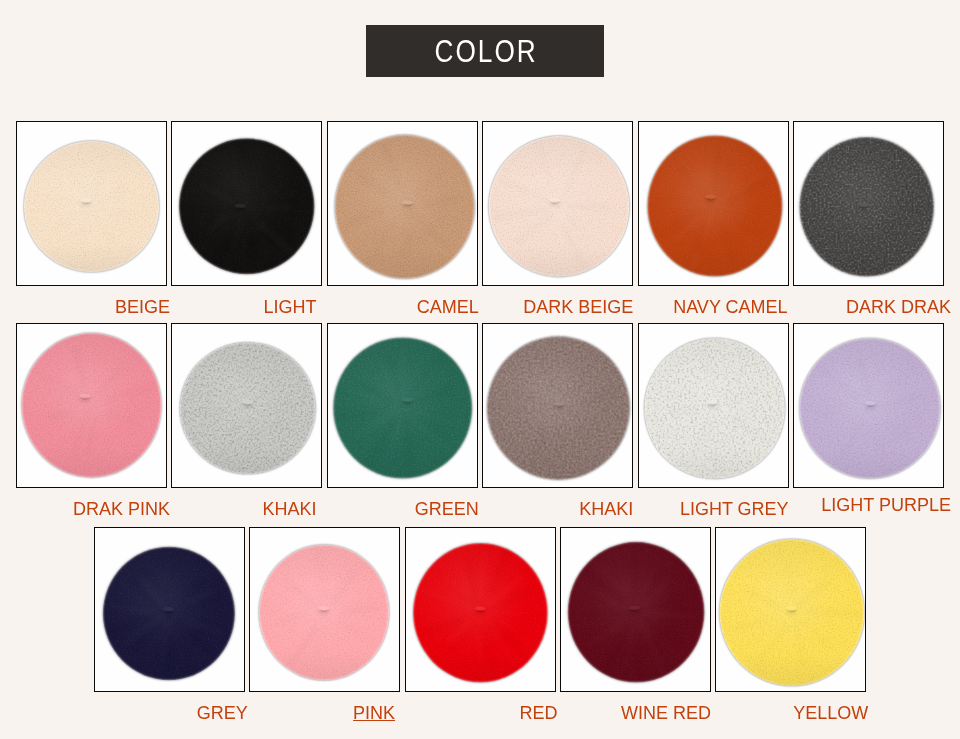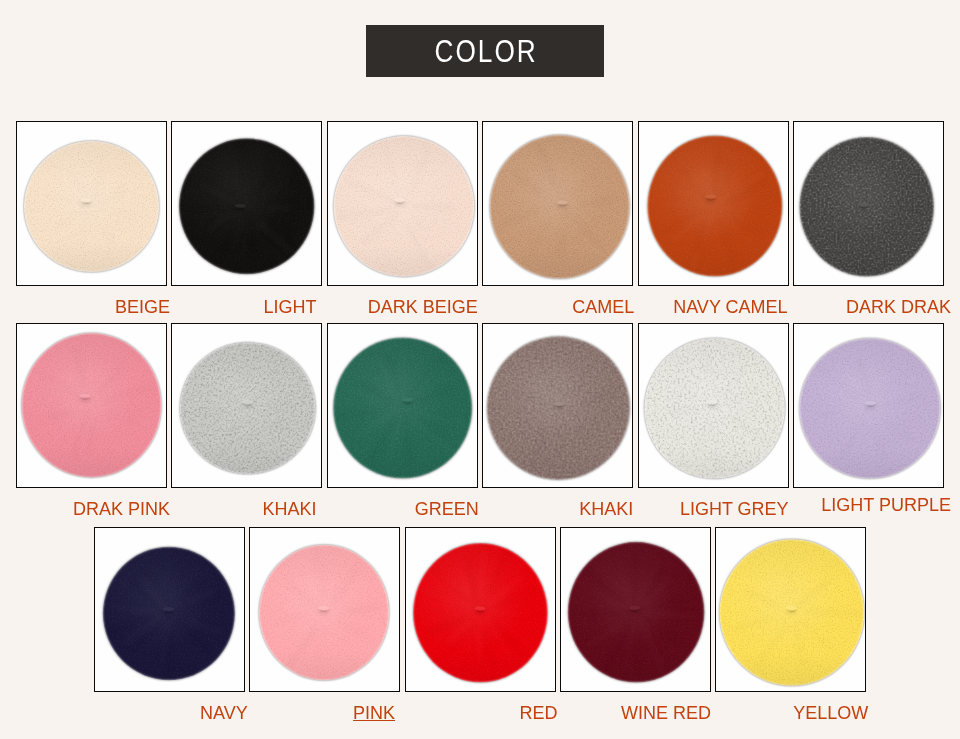--- a/index.html
+++ b/index.html
@@ -192,20 +192,91 @@
                 <path d="M 63.7 85.8 q 2.6 1.5 6.2 1.0 q 2.8 -0.4 3.9 -1.8 q -0.6 2.2 -3.8 2.7 q -4.0 0.5 -6.3 -1.9 z" fill="#0c0a0a" opacity="0.55"></path>
               </g>
             </svg>
           </div>
           <div class="label" style="transform: translateX(-6px);">LIGHT</div>
         </div>
         <div class="cell-wrap">
           <div class="cell">
             <svg width="149" height="163" viewBox="0 0 149 163">
               <defs>
+                <filter id="f2" x="-14%" y="-14%" width="128%" height="128%" color-interpolation-filters="sRGB">
+                  <feTurbulence type="fractalNoise" baseFrequency="0.72" numOctaves="4" seed="31" result="n"></feTurbulence>
+                  <feComponentTransfer in="n" result="ns">
+                    <feFuncR type="linear" slope="0.17" intercept="0.415"></feFuncR>
+                    <feFuncG type="linear" slope="0.17" intercept="0.415"></feFuncG>
+                    <feFuncB type="linear" slope="0.17" intercept="0.415"></feFuncB>
+                    <feFuncA type="linear" slope="0" intercept="1"></feFuncA>
+                  </feComponentTransfer>
+                  <feColorMatrix in="ns" type="saturate" values="0" result="ng"></feColorMatrix>
+                  <feBlend in="SourceGraphic" in2="ng" mode="overlay" result="b"></feBlend>
+                  <feGaussianBlur in="b" stdDeviation="0.45" result="bs"></feGaussianBlur>
+                  <feGaussianBlur in="SourceGraphic" stdDeviation="1.15" result="softAlpha"></feGaussianBlur>
+                  <feComposite in="bs" in2="softAlpha" operator="in"></feComposite>
+                </filter>
+                <radialGradient id="g2" cx="40%" cy="32%" r="92%">
+                  <stop offset="0" stop-color="#cda281"></stop>
+                  <stop offset="0.52" stop-color="#c89975"></stop>
+                  <stop offset="0.86" stop-color="#c89975"></stop>
+                  <stop offset="1" stop-color="#b78c6b"></stop>
+                </radialGradient>
+                <linearGradient id="s2" x1="0" y1="0" x2="0" y2="1">
+                  <stop offset="0" stop-color="#000" stop-opacity="0.035"></stop>
+                  <stop offset="0.3" stop-color="#000" stop-opacity="0"></stop>
+                  <stop offset="0.78" stop-color="#000" stop-opacity="0"></stop>
+                  <stop offset="1" stop-color="#000" stop-opacity="0.055"></stop>
+                </linearGradient>
+                <radialGradient id="c2" cx="50%" cy="50%" r="50%">
+                  <stop offset="0" stop-color="#fff" stop-opacity="0.070"></stop>
+                  <stop offset="0.55" stop-color="#fff" stop-opacity="0.030"></stop>
+                  <stop offset="1" stop-color="#fff" stop-opacity="0"></stop>
+                </radialGradient>
+                <clipPath id="cl2">
+                  <ellipse cx="76.7" cy="84.8" rx="68.5" ry="70.5"></ellipse>
+                </clipPath>
+              </defs>
+              <g filter="url(#f2)">
+                <ellipse cx="76.7" cy="84.8" rx="70" ry="72" fill="url(#g2)"></ellipse>
+              </g>
+              <g opacity="0.14" filter="url(#fold-blur)" clip-path="url(#cl2)">
+                <path d="M 91.5 86.8 Q 118.0 91.3 144.2 97.0" stroke="#d1aa8c" stroke-width="2.8" fill="none" stroke-linecap="round"></path>
+                <path d="M 82.4 91.0 Q 100.2 108.5 119.2 124.8" stroke="#a67f61" stroke-width="4.7" fill="none" stroke-linecap="round"></path>
+                <path d="M 88.6 98.8 Q 100.8 114.6 112.0 131.2" stroke="#d1aa8c" stroke-width="3.5" fill="none" stroke-linecap="round"></path>
+                <path d="M 80.4 111.1 Q 79.8 122.6 77.8 134.0" stroke="#a67f61" stroke-width="4.6" fill="none" stroke-linecap="round"></path>
+                <path d="M 71.6 97.8 Q 64.1 116.2 56.2 134.5" stroke="#d1aa8c" stroke-width="3.3" fill="none" stroke-linecap="round"></path>
+                <path d="M 66.6 101.2 Q 54.4 120.5 42.1 139.7" stroke="#a67f61" stroke-width="1.9" fill="none" stroke-linecap="round"></path>
+                <path d="M 66.7 91.7 Q 42.4 105.7 16.5 116.8" stroke="#d1aa8c" stroke-width="4.5" fill="none" stroke-linecap="round"></path>
+                <path d="M 53.7 89.4 Q 38.1 94.5 23.0 101.3" stroke="#a67f61" stroke-width="3.6" fill="none" stroke-linecap="round"></path>
+                <path d="M 65.0 80.4 Q 45.7 75.6 25.9 73.2" stroke="#d1aa8c" stroke-width="4.4" fill="none" stroke-linecap="round"></path>
+                <path d="M 57.4 71.6 Q 44.3 62.2 31.4 52.4" stroke="#a67f61" stroke-width="4.8" fill="none" stroke-linecap="round"></path>
+                <path d="M 73.4 77.2 Q 66.1 58.5 59.6 39.4" stroke="#d1aa8c" stroke-width="3.5" fill="none" stroke-linecap="round"></path>
+                <path d="M 70.7 60.8 Q 63.5 40.8 54.5 21.4" stroke="#a67f61" stroke-width="4.4" fill="none" stroke-linecap="round"></path>
+                <path d="M 77.1 59.1 Q 76.4 44.0 75.1 28.9" stroke="#d1aa8c" stroke-width="3.2" fill="none" stroke-linecap="round"></path>
+                <path d="M 89.4 71.4 Q 100.9 60.8 112.9 50.9" stroke="#a67f61" stroke-width="1.7" fill="none" stroke-linecap="round"></path>
+                <path d="M 97.2 75.7 Q 118.0 65.5 138.4 54.3" stroke="#d1aa8c" stroke-width="1.7" fill="none" stroke-linecap="round"></path>
+                <path d="M 96.6 84.6 Q 112.9 81.9 128.9 76.9" stroke="#a67f61" stroke-width="4.1" fill="none" stroke-linecap="round"></path>
+              </g>
+              <ellipse cx="76.7" cy="84.8" rx="70" ry="72" fill="url(#s2)"></ellipse>
+              <ellipse cx="73.7" cy="78.8" rx="42" ry="41.76" fill="url(#c2)"></ellipse>
+              <ellipse cx="79.3" cy="83.39999999999999" rx="5.4" ry="2.4" fill="#886850" opacity="0.42" filter="url(#nub-blur)"></ellipse>
+              <g filter="url(#nub-soft)">
+                <path d="M 74.10000000000001 81.3 q -0.9 -1.7 1.0 -2.4 q 1.9 -0.8 4.8 -0.5 q 3.0 0.2 4.3 1.0 q 1.2 0.8 0.3 1.8 q -0.9 1.0 -4.1 1.0 q -4.4 0.0 -6.3 -0.9 z" fill="#d4af93" opacity="0.90"></path>
+                <path d="M 74.7 82.3 q 2.6 1.5 6.2 1.0 q 2.8 -0.4 3.9 -1.8 q -0.6 2.2 -3.8 2.7 q -4.0 0.5 -6.3 -1.9 z" fill="#886850" opacity="0.55"></path>
+              </g>
+            </svg>
+          </div>
+          <div class="label" style="transform: translateX(1px);">CAMEL</div>
+        </div>
+        <div class="cell-wrap">
+          <div class="cell">
+            <svg width="149" height="163" viewBox="0 0 149 163">
+              <defs>
                 <filter id="f3" x="-14%" y="-14%" width="128%" height="128%" color-interpolation-filters="sRGB">
                   <feTurbulence type="fractalNoise" baseFrequency="0.75" numOctaves="4" seed="44" result="n"></feTurbulence>
                   <feComponentTransfer in="n" result="ns">
                     <feFuncR type="linear" slope="0.14" intercept="0.43"></feFuncR>
                     <feFuncG type="linear" slope="0.14" intercept="0.43"></feFuncG>
                     <feFuncB type="linear" slope="0.14" intercept="0.43"></feFuncB>
                     <feFuncA type="linear" slope="0" intercept="1"></feFuncA>
                   </feComponentTransfer>
                   <feColorMatrix in="ns" type="saturate" values="0" result="ng"></feColorMatrix>
                   <feBlend in="SourceGraphic" in2="ng" mode="overlay" result="b"></feBlend>
@@ -263,91 +334,20 @@
                 <path d="M 67 79.9 q 2.6 1.5 6.2 1.0 q 2.8 -0.4 3.9 -1.8 q -0.6 2.2 -3.8 2.7 q -4.0 0.5 -6.3 -1.9 z" fill="#a8978d" opacity="0.55"></path>
               </g>
             </svg>
           </div>
           <div class="label">DARK BEIGE</div>
         </div>
         <div class="cell-wrap">
           <div class="cell">
             <svg width="149" height="163" viewBox="0 0 149 163">
               <defs>
-                <filter id="f2" x="-14%" y="-14%" width="128%" height="128%" color-interpolation-filters="sRGB">
-                  <feTurbulence type="fractalNoise" baseFrequency="0.72" numOctaves="4" seed="31" result="n"></feTurbulence>
-                  <feComponentTransfer in="n" result="ns">
-                    <feFuncR type="linear" slope="0.17" intercept="0.415"></feFuncR>
-                    <feFuncG type="linear" slope="0.17" intercept="0.415"></feFuncG>
-                    <feFuncB type="linear" slope="0.17" intercept="0.415"></feFuncB>
-                    <feFuncA type="linear" slope="0" intercept="1"></feFuncA>
-                  </feComponentTransfer>
-                  <feColorMatrix in="ns" type="saturate" values="0" result="ng"></feColorMatrix>
-                  <feBlend in="SourceGraphic" in2="ng" mode="overlay" result="b"></feBlend>
-                  <feGaussianBlur in="b" stdDeviation="0.45" result="bs"></feGaussianBlur>
-                  <feGaussianBlur in="SourceGraphic" stdDeviation="1.15" result="softAlpha"></feGaussianBlur>
-                  <feComposite in="bs" in2="softAlpha" operator="in"></feComposite>
-                </filter>
-                <radialGradient id="g2" cx="40%" cy="32%" r="92%">
-                  <stop offset="0" stop-color="#cda281"></stop>
-                  <stop offset="0.52" stop-color="#c89975"></stop>
-                  <stop offset="0.86" stop-color="#c89975"></stop>
-                  <stop offset="1" stop-color="#b78c6b"></stop>
-                </radialGradient>
-                <linearGradient id="s2" x1="0" y1="0" x2="0" y2="1">
-                  <stop offset="0" stop-color="#000" stop-opacity="0.035"></stop>
-                  <stop offset="0.3" stop-color="#000" stop-opacity="0"></stop>
-                  <stop offset="0.78" stop-color="#000" stop-opacity="0"></stop>
-                  <stop offset="1" stop-color="#000" stop-opacity="0.055"></stop>
-                </linearGradient>
-                <radialGradient id="c2" cx="50%" cy="50%" r="50%">
-                  <stop offset="0" stop-color="#fff" stop-opacity="0.070"></stop>
-                  <stop offset="0.55" stop-color="#fff" stop-opacity="0.030"></stop>
-                  <stop offset="1" stop-color="#fff" stop-opacity="0"></stop>
-                </radialGradient>
-                <clipPath id="cl2">
-                  <ellipse cx="76.7" cy="84.8" rx="68.5" ry="70.5"></ellipse>
-                </clipPath>
-              </defs>
-              <g filter="url(#f2)">
-                <ellipse cx="76.7" cy="84.8" rx="70" ry="72" fill="url(#g2)"></ellipse>
-              </g>
-              <g opacity="0.14" filter="url(#fold-blur)" clip-path="url(#cl2)">
-                <path d="M 91.5 86.8 Q 118.0 91.3 144.2 97.0" stroke="#d1aa8c" stroke-width="2.8" fill="none" stroke-linecap="round"></path>
-                <path d="M 82.4 91.0 Q 100.2 108.5 119.2 124.8" stroke="#a67f61" stroke-width="4.7" fill="none" stroke-linecap="round"></path>
-                <path d="M 88.6 98.8 Q 100.8 114.6 112.0 131.2" stroke="#d1aa8c" stroke-width="3.5" fill="none" stroke-linecap="round"></path>
-                <path d="M 80.4 111.1 Q 79.8 122.6 77.8 134.0" stroke="#a67f61" stroke-width="4.6" fill="none" stroke-linecap="round"></path>
-                <path d="M 71.6 97.8 Q 64.1 116.2 56.2 134.5" stroke="#d1aa8c" stroke-width="3.3" fill="none" stroke-linecap="round"></path>
-                <path d="M 66.6 101.2 Q 54.4 120.5 42.1 139.7" stroke="#a67f61" stroke-width="1.9" fill="none" stroke-linecap="round"></path>
-                <path d="M 66.7 91.7 Q 42.4 105.7 16.5 116.8" stroke="#d1aa8c" stroke-width="4.5" fill="none" stroke-linecap="round"></path>
-                <path d="M 53.7 89.4 Q 38.1 94.5 23.0 101.3" stroke="#a67f61" stroke-width="3.6" fill="none" stroke-linecap="round"></path>
-                <path d="M 65.0 80.4 Q 45.7 75.6 25.9 73.2" stroke="#d1aa8c" stroke-width="4.4" fill="none" stroke-linecap="round"></path>
-                <path d="M 57.4 71.6 Q 44.3 62.2 31.4 52.4" stroke="#a67f61" stroke-width="4.8" fill="none" stroke-linecap="round"></path>
-                <path d="M 73.4 77.2 Q 66.1 58.5 59.6 39.4" stroke="#d1aa8c" stroke-width="3.5" fill="none" stroke-linecap="round"></path>
-                <path d="M 70.7 60.8 Q 63.5 40.8 54.5 21.4" stroke="#a67f61" stroke-width="4.4" fill="none" stroke-linecap="round"></path>
-                <path d="M 77.1 59.1 Q 76.4 44.0 75.1 28.9" stroke="#d1aa8c" stroke-width="3.2" fill="none" stroke-linecap="round"></path>
-                <path d="M 89.4 71.4 Q 100.9 60.8 112.9 50.9" stroke="#a67f61" stroke-width="1.7" fill="none" stroke-linecap="round"></path>
-                <path d="M 97.2 75.7 Q 118.0 65.5 138.4 54.3" stroke="#d1aa8c" stroke-width="1.7" fill="none" stroke-linecap="round"></path>
-                <path d="M 96.6 84.6 Q 112.9 81.9 128.9 76.9" stroke="#a67f61" stroke-width="4.1" fill="none" stroke-linecap="round"></path>
-              </g>
-              <ellipse cx="76.7" cy="84.8" rx="70" ry="72" fill="url(#s2)"></ellipse>
-              <ellipse cx="73.7" cy="78.8" rx="42" ry="41.76" fill="url(#c2)"></ellipse>
-              <ellipse cx="79.3" cy="83.39999999999999" rx="5.4" ry="2.4" fill="#886850" opacity="0.42" filter="url(#nub-blur)"></ellipse>
-              <g filter="url(#nub-soft)">
-                <path d="M 74.10000000000001 81.3 q -0.9 -1.7 1.0 -2.4 q 1.9 -0.8 4.8 -0.5 q 3.0 0.2 4.3 1.0 q 1.2 0.8 0.3 1.8 q -0.9 1.0 -4.1 1.0 q -4.4 0.0 -6.3 -0.9 z" fill="#d4af93" opacity="0.90"></path>
-                <path d="M 74.7 82.3 q 2.6 1.5 6.2 1.0 q 2.8 -0.4 3.9 -1.8 q -0.6 2.2 -3.8 2.7 q -4.0 0.5 -6.3 -1.9 z" fill="#886850" opacity="0.55"></path>
-              </g>
-            </svg>
-          </div>
-          <div class="label" style="transform: translateX(1px);">CAMEL</div>
-        </div>
-        <div class="cell-wrap">
-          <div class="cell">
-            <svg width="149" height="163" viewBox="0 0 149 163">
-              <defs>
                 <filter id="f4" x="-14%" y="-14%" width="128%" height="128%" color-interpolation-filters="sRGB">
                   <feTurbulence type="fractalNoise" baseFrequency="0.95" numOctaves="3" seed="57" result="n"></feTurbulence>
                   <feComponentTransfer in="n" result="ns">
                     <feFuncR type="linear" slope="0.1" intercept="0.45"></feFuncR>
                     <feFuncG type="linear" slope="0.1" intercept="0.45"></feFuncG>
                     <feFuncB type="linear" slope="0.1" intercept="0.45"></feFuncB>
                     <feFuncA type="linear" slope="0" intercept="1"></feFuncA>
                   </feComponentTransfer>
                   <feColorMatrix in="ns" type="saturate" values="0" result="ng"></feColorMatrix>
                   <feBlend in="SourceGraphic" in2="ng" mode="overlay" result="b"></feBlend>
@@ -975,21 +975,21 @@
               </g>
               <ellipse cx="73.9" cy="85.5" rx="66.1" ry="66.8" fill="url(#s12)"></ellipse>
               <ellipse cx="70.9" cy="79.5" rx="39.66" ry="38.74399999999999" fill="url(#c12)"></ellipse>
               <ellipse cx="73.5" cy="84.1" rx="5.4" ry="2.4" fill="#110f26" opacity="0.42" filter="url(#nub-blur)"></ellipse>
               <g filter="url(#nub-soft)">
                 <path d="M 68.30000000000001 82 q -0.9 -1.7 1.0 -2.4 q 1.9 -0.8 4.8 -0.5 q 3.0 0.2 4.3 1.0 q 1.2 0.8 0.3 1.8 q -0.9 1.0 -4.1 1.0 q -4.4 0.0 -6.3 -0.9 z" fill="#32304e" opacity="0.90"></path>
                 <path d="M 68.9 83 q 2.6 1.5 6.2 1.0 q 2.8 -0.4 3.9 -1.8 q -0.6 2.2 -3.8 2.7 q -4.0 0.5 -6.3 -1.9 z" fill="#110f26" opacity="0.55"></path>
               </g>
             </svg>
           </div>
-          <div class="label" style="transform: translateX(3px);">NAVY</div>
+          <div class="label" style="transform: translateX(3px);">GREY</div>
         </div>
         <div class="cell-wrap">
           <div class="cell">
             <svg width="149" height="163" viewBox="0 0 149 163">
               <defs>
                 <filter id="f13" x="-14%" y="-14%" width="128%" height="128%" color-interpolation-filters="sRGB">
                   <feTurbulence type="fractalNoise" baseFrequency="0.7" numOctaves="4" seed="174" result="n"></feTurbulence>
                   <feComponentTransfer in="n" result="ns">
                     <feFuncR type="linear" slope="0.12" intercept="0.44"></feFuncR>
                     <feFuncG type="linear" slope="0.12" intercept="0.44"></feFuncG>

